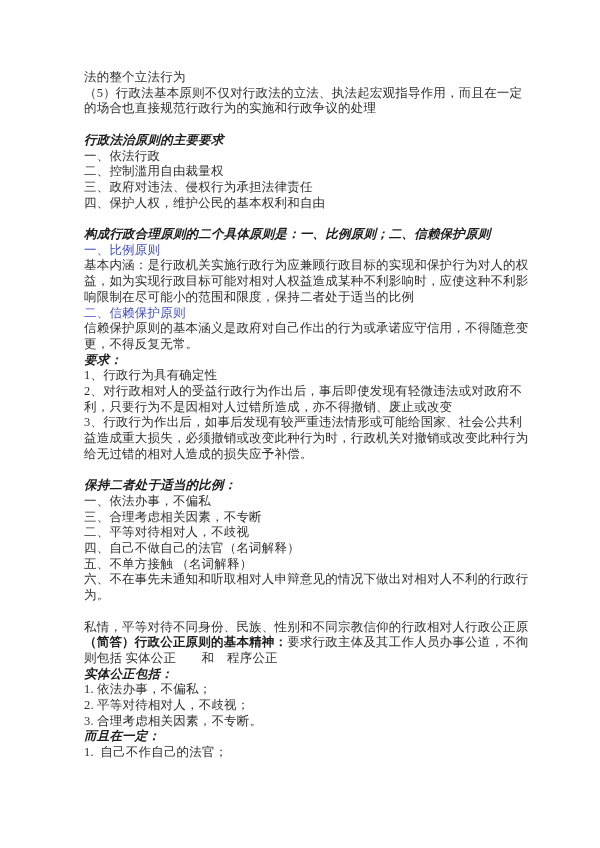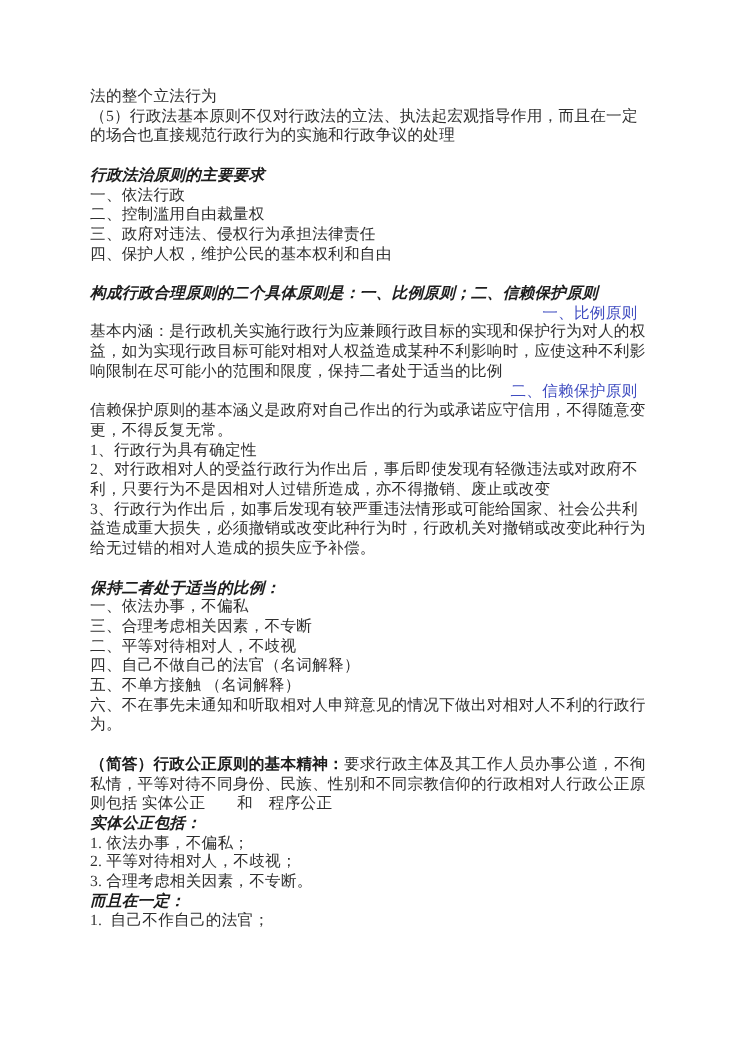--- a/index.html
+++ b/index.html
@@ -9,41 +9,40 @@
   }
   .page {
     position: relative;
     width: 600px;
     height: 848px;
     background: var(--page-bg, #ffffff);
     overflow: hidden;
   }
   .text-block {
     position: absolute;
-    left: 72px;
+    left: 84px;
     top: 70px;
     width: 438px;
   }
   .line {
     font-family: "Liberation Serif", "DejaVu Serif", serif;
     font-size: 12.5px;
     line-height: 15.7px;
     color: var(--ink, #2f2f2f);
     white-space: pre;
     letter-spacing: 0.2px;
   }
   .line.h {
     font-family: "Liberation Sans", "DejaVu Sans", sans-serif;
     font-weight: bold;
     color: #1d1d1d;
     font-style: italic;
   }
   .line.blue {
     color: var(--accent, #3f4cc0);
-    text-align: right;
   }
   .line.blank {
     height: 15.7px;
   }
   .run {
     font-family: "Liberation Serif", "DejaVu Serif", serif;
     font-weight: normal;
     color: var(--ink, #2f2f2f);
   }
   .run-bold {
@@ -68,38 +67,39 @@
       <div class="line p">四、保护人权，维护公民的基本权利和自由</div>
       <div class="line blank"></div>
       <div class="line h">构成行政合理原则的二个具体原则是：一、比例原则；二、信赖保护原则</div>
       <div class="line blue">一、比例原则</div>
       <div class="line p">基本内涵：是行政机关实施行政行为应兼顾行政目标的实现和保护行为对人的权</div>
       <div class="line p">益，如为实现行政目标可能对相对人权益造成某种不利影响时，应使这种不利影</div>
       <div class="line p">响限制在尽可能小的范围和限度，保持二者处于适当的比例</div>
       <div class="line blue">二、信赖保护原则</div>
       <div class="line p">信赖保护原则的基本涵义是政府对自己作出的行为或承诺应守信用，不得随意变</div>
       <div class="line p">更，不得反复无常。</div>
+      <div class="line h">要求：</div>
       <div class="line p">1、行政行为具有确定性</div>
       <div class="line p">2、对行政相对人的受益行政行为作出后，事后即使发现有轻微违法或对政府不</div>
       <div class="line p">利，只要行为不是因相对人过错所造成，亦不得撤销、废止或改变</div>
       <div class="line p">3、行政行为作出后，如事后发现有较严重违法情形或可能给国家、社会公共利</div>
       <div class="line p">益造成重大损失，必须撤销或改变此种行为时，行政机关对撤销或改变此种行为</div>
       <div class="line p">给无过错的相对人造成的损失应予补偿。</div>
       <div class="line blank"></div>
       <div class="line h">保持二者处于适当的比例：</div>
       <div class="line p">一、依法办事，不偏私</div>
       <div class="line p">三、合理考虑相关因素，不专断</div>
       <div class="line p">二、平等对待相对人，不歧视</div>
       <div class="line p">四、自己不做自己的法官（名词解释）</div>
       <div class="line p">五、不单方接触 （名词解释）</div>
       <div class="line p">六、不在事先未通知和听取相对人申辩意见的情况下做出对相对人不利的行政行</div>
       <div class="line p">为。</div>
       <div class="line blank"></div>
+      <div class="line p">私情，平等对待不同身份、民族、性别和不同宗教信仰的行政相对人行政公正原</div>
       <div class="line p"><span class="run-bold">（简答）行政公正原则的基本精神：</span><span class="run">要求行政主体及其工作人员办事公道，不徇</span></div>
-      <div class="line p">私情，平等对待不同身份、民族、性别和不同宗教信仰的行政相对人行政公正原</div>
       <div class="line p">则包括 实体公正　　和　程序公正</div>
       <div class="line h">实体公正包括：</div>
       <div class="line p">1. 依法办事，不偏私；</div>
       <div class="line p">2. 平等对待相对人，不歧视；</div>
       <div class="line p">3. 合理考虑相关因素，不专断。</div>
       <div class="line h">而且在一定：</div>
       <div class="line p">1.  自己不作自己的法官；</div>
     </div>
 </div>
 

